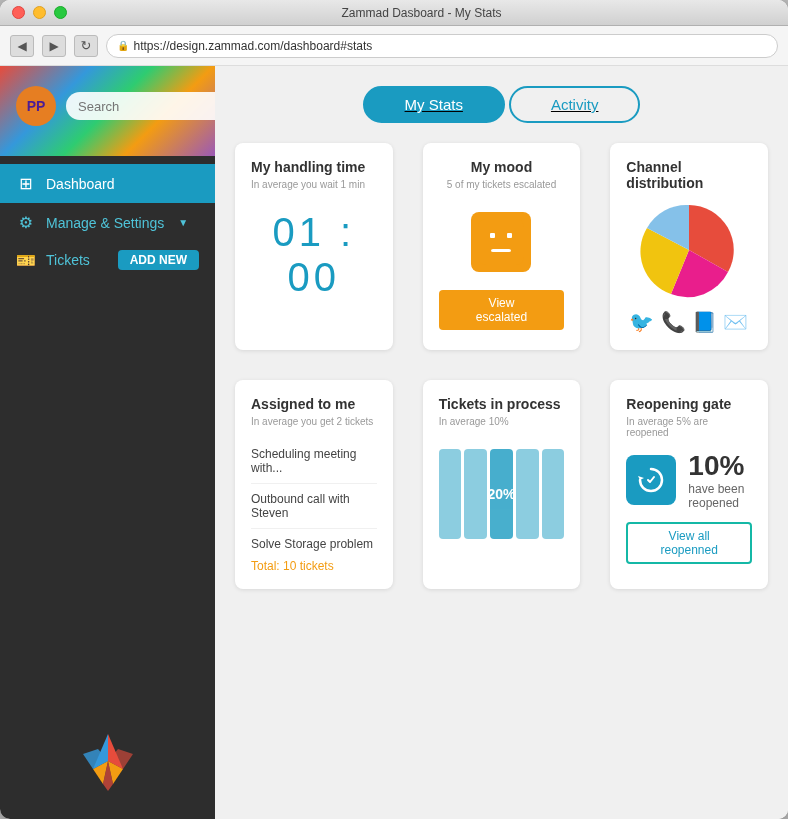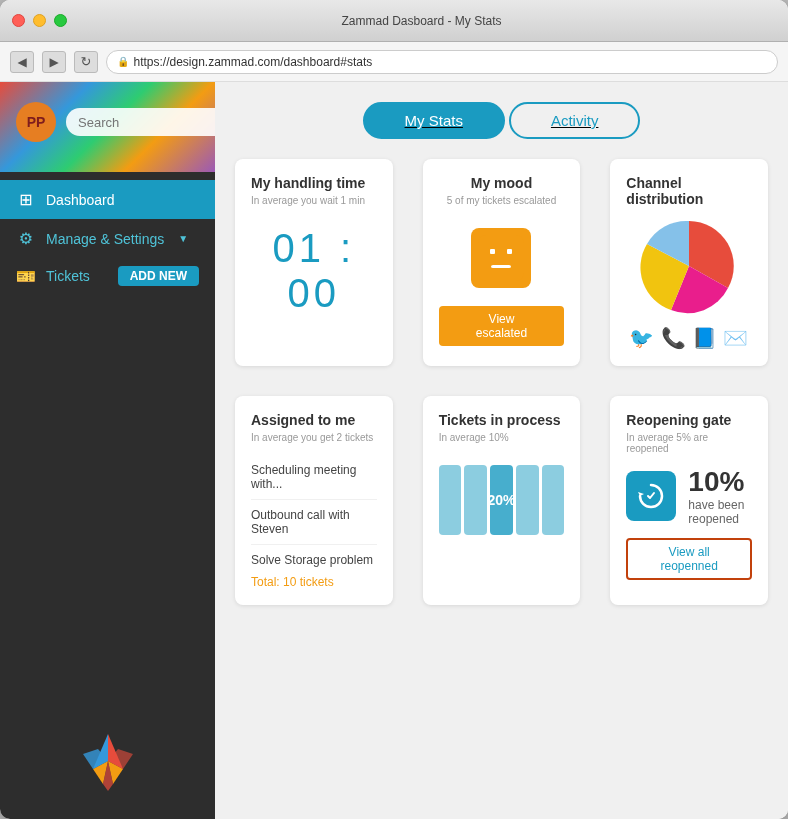--- a/index.html
+++ b/index.html
@@ -12,21 +12,21 @@
       border-radius: 10px;
       box-shadow: 0 4px 20px rgba(0,0,0,0.4);
       overflow: hidden;
       display: flex;
       flex-direction: column;
     }
 
     
     .title-bar {
       background: linear-gradient(to bottom, #e8e8e8, #d0d0d0);
-      height: 42px;
+      height: 26px;
       display: flex;
       align-items: center;
       padding: 0 12px;
       border-bottom: 1px solid #b0b0b0;
       flex-shrink: 0;
     }
     .window-controls { display: flex; gap: 8px; }
     .wc { width: 13px; height: 13px; border-radius: 50%; }
     .wc-close { background: #ff5f57; border: 1px solid #e0443e; }
     .wc-min { background: #ffbd2e; border: 1px solid #dea123; }
@@ -81,21 +81,21 @@
       z-index: 2;
       display: flex;
       align-items: center;
       padding: 20px 16px;
       gap: 10px;
     }
     .avatar {
       width: 40px; height: 40px; border-radius: 50%;
       background: #e67e22;
       display: flex; align-items: center; justify-content: center;
-      font-size: 14px; font-weight: bold; color: #7f1d1d;
+      font-size: 14px; font-weight: bold; color: #4c1d95;
       flex-shrink: 0;
     }
     .search-box {
       flex: 1;
       height: 28px;
       border-radius: 14px;
       background: rgba(255,255,255,0.9);
       border: none;
       padding: 0 12px;
       font-size: 13px;
@@ -279,21 +279,21 @@
     }
     .ticket-item:last-child { border-bottom: none; }
     .ticket-total { color: #f39c12; font-size: 12px; font-weight: 500; margin-top: 0; }
 
     
     .process-card {
       display: flex; flex-direction: column;
     }
     .progress-bar-container {
       display: flex; gap: 3px; margin-top: 10px;
-      height: 70px; align-items: stretch;
+      height: 90px; align-items: stretch;
     }
     .pb-seg {
       flex: 1; border-radius: 4px;
       background: #1a9bc1;
       opacity: 0.8;
     }
     .pb-seg.active {
       background: #1a9bc1;
       display: flex; align-items: center; justify-content: center;
       position: relative;
@@ -317,21 +317,21 @@
       border-radius: 8px;
       display: flex; align-items: center; justify-content: center;
       font-size: 22px; color: #fff;
       flex-shrink: 0;
     }
     .reopen-pct { font-size: 28px; font-weight: bold; color: #333; }
     .reopen-text { font-size: 12px; color: #666; }
     .view-reopened-btn {
       display: block;
       margin: 12px auto 0;
-      border: 2px solid #c2410c;
+      border: 2px solid #14b8a6;
       background: transparent;
       color: #1a9bc1;
       border-radius: 4px;
       padding: 5px 14px;
       font-size: 12px;
       cursor: pointer;
     }
 
     
     .pie-svg { overflow: visible; }

